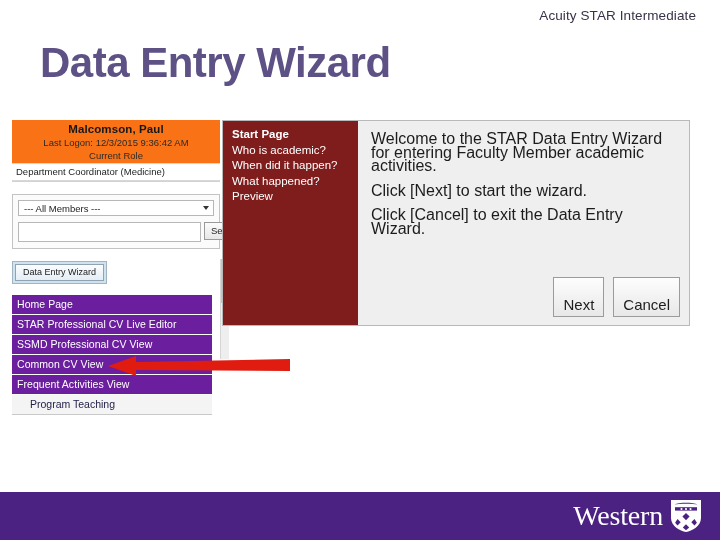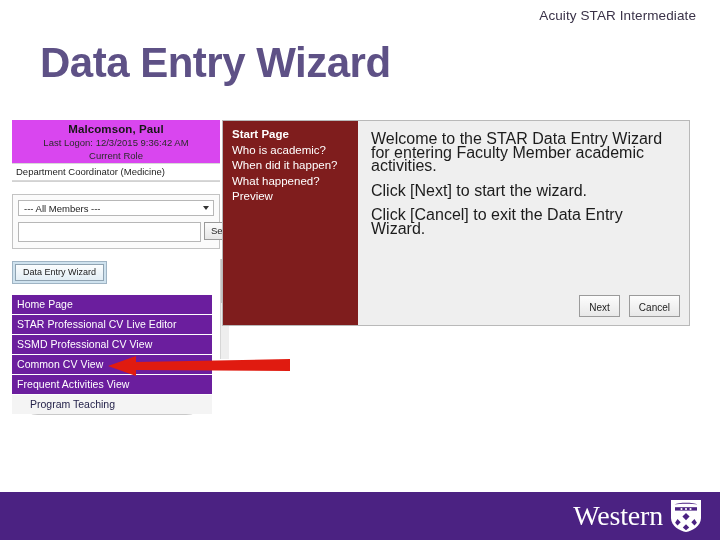--- a/index.html
+++ b/index.html
@@ -48,21 +48,21 @@
   }
 
   
   .left-col {
     position: absolute;
     left: 0;
     top: 0;
     width: 208px;
   }
   .user-card {
-    background: #d946ef;
+    background: #f97316;
     border-bottom: 1px solid #d2d2d2;
     padding: 2px 0 0 0;
     text-align: center;
   }
   .user-name {
     font-size: 11.5px;
     font-weight: bold;
     color: #171717;
     padding: 1px 0 2px 0;
     letter-spacing: 0.1px;
@@ -147,21 +147,20 @@
     font-size: 9px;
     color: #1a1a1a;
     padding: 2px 7px 3px 7px;
     white-space: nowrap;
   }
 
   .navlist {
     margin-top: 11px;
     width: 200px;
     border-bottom: 1px solid #c9c9c9;
-    border-radius: 26px;
   }
   .nav-item {
     background: #6B1E9E;
     color: #ffffff;
     font-size: 10.5px;
     padding: 3px 0 4px 5px;
     border-bottom: 1px solid #ffffff;
     letter-spacing: 0.05px;
   }
   .nav-sub {
@@ -228,23 +227,23 @@
   .wiz-actions {
     position: absolute;
     right: 9px;
     bottom: 8px;
     display: flex;
     gap: 9px;
   }
   .wiz-btn {
     border: 1px solid #9b9b9b;
     background: linear-gradient(#fdfdfd, #e8e8e8);
-    font-size: 10px;
+    font-size: 15px;
     color: #1d1d1d;
-    padding: 6px 9px 3px 9px;
+    padding: 18px 9px 3px 9px;
     min-width: 34px;
     text-align: center;
   }
 
   
   .arrow {
     position: absolute;
     left: 96px;
     top: 233px;
     width: 182px;

